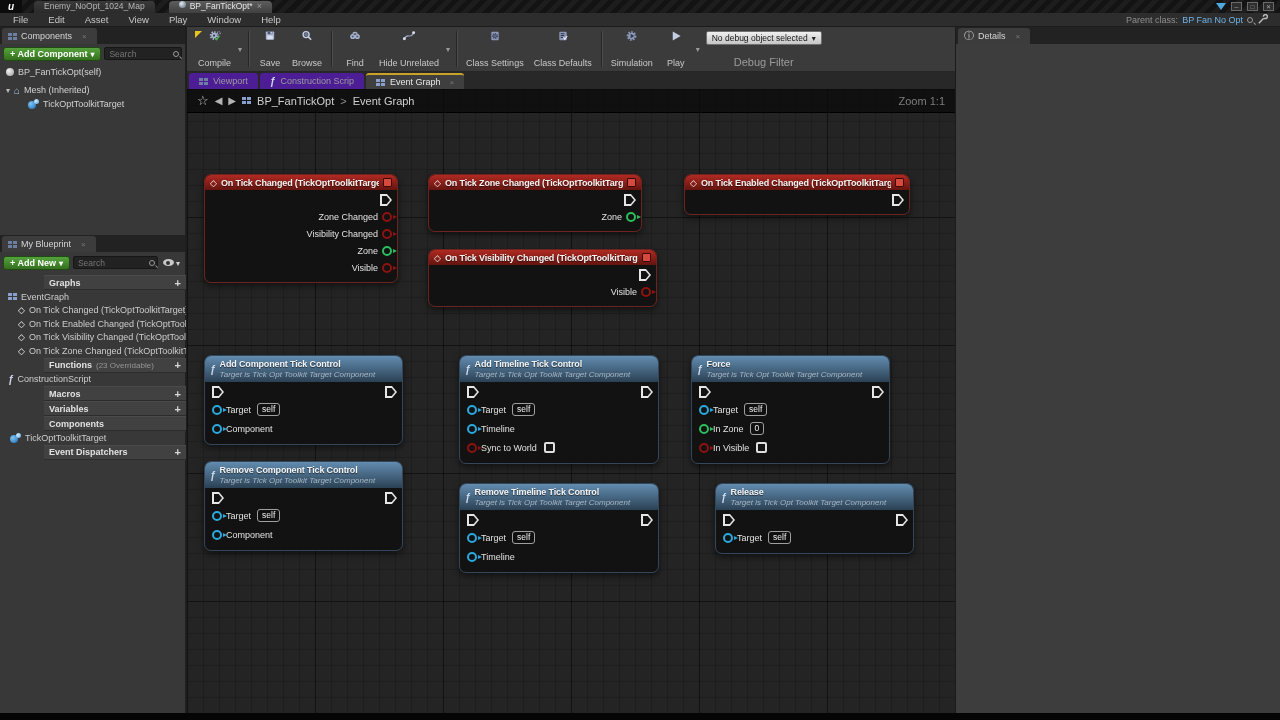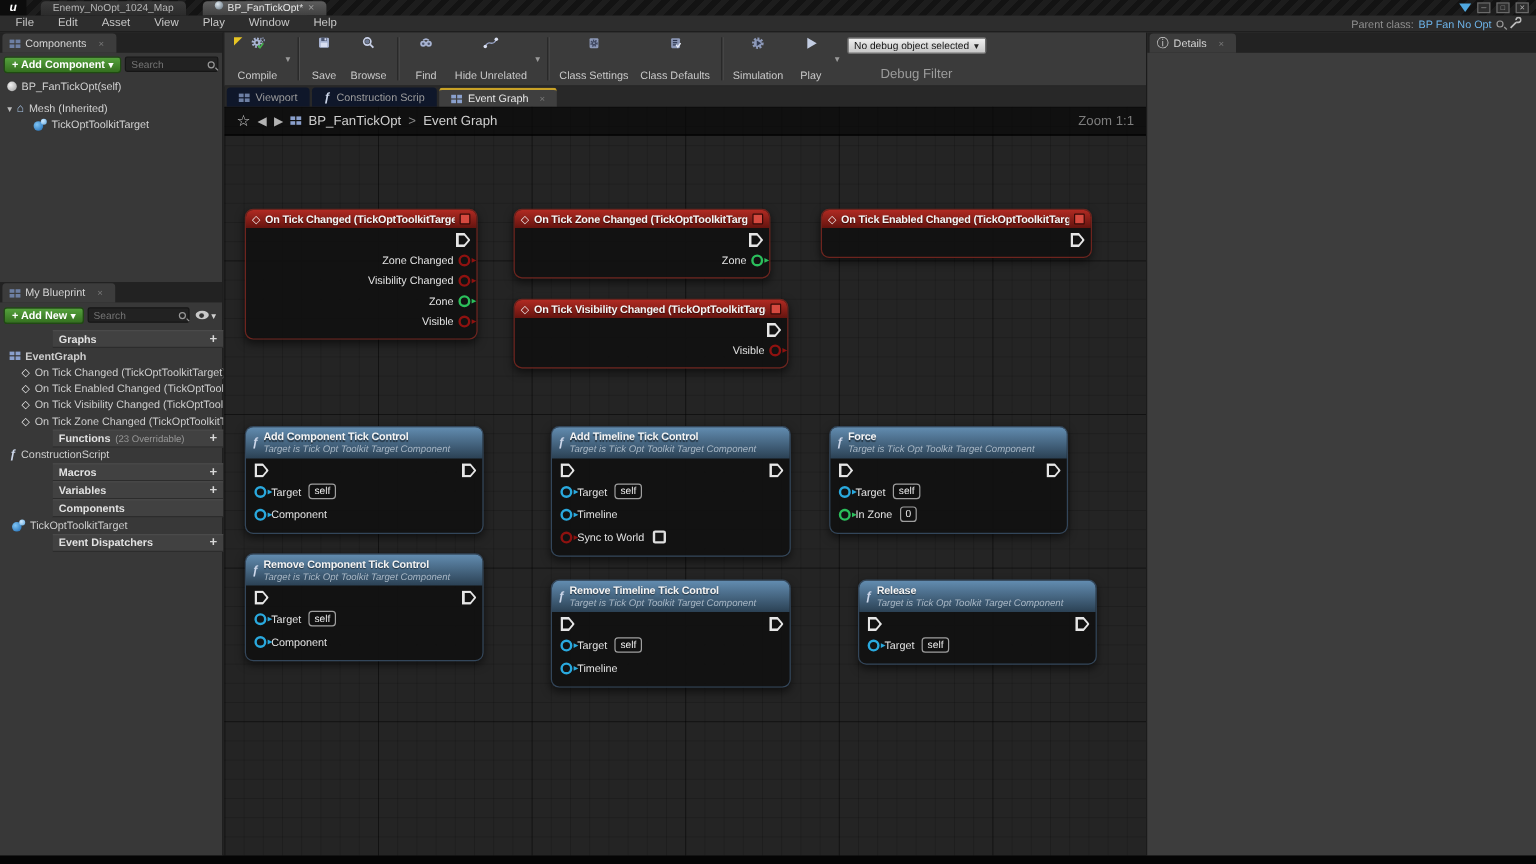--- a/index.html
+++ b/index.html
@@ -84,21 +84,21 @@
   .debug-group { display:flex; flex-direction:column; align-items:center; gap:11px; margin-left:4px; }
   .debug-select { background:linear-gradient(#efefef,#c6c6c6); border:1px solid #6f6f6f; border-radius:2px;
     color:#141414; font-size:8.5px; padding:1px 5px; display:flex; align-items:center; gap:4px; }
   .debug-select .i-caret::before { color:#222; }
   .debug-label { color:#9c9c9c; font-size:11px; }
 
   
   .doctabs { position:absolute; left:187px; top:72px; width:768px; height:17px; background:#282828;
     display:flex; align-items:flex-end; gap:2px; padding-left:2px; }
   .dtab { height:16px; display:flex; align-items:center; gap:5px; padding:0 10px; font-size:9px;
-    border-radius:3px 3px 0 0; background:#0f172a; color:#9c9c9c; }
+    border-radius:3px 3px 0 0; background:#4c1d95; color:#9c9c9c; }
   .dtab.active { background:#3f3f3f; color:#e8e8e8; border-top:2px solid #c9a227; }
   .dtab .tabx { color:#787878; font-size:8px; margin-left:4px; }
 
   
   .graphwrap { position:absolute; left:187px; top:89px; width:768px; height:624px; overflow:hidden;
     background-color:#242424;
     background-image:
       linear-gradient(rgba(0,0,0,0.40) 1px, transparent 1px),
       linear-gradient(90deg, rgba(0,0,0,0.40) 1px, transparent 1px),
       linear-gradient(rgba(0,0,0,0.16) 1px, transparent 1px),
@@ -266,21 +266,21 @@
         <span class="eye"></span>
         <span class="i-caret"></span>
       </span>
     </div>
 
     <div class="bp-list">
       <div class="bp-header">
         <span>Graphs</span>
         <span class="i-plus"></span>
       </div>
-      <div class="bp-row" style="padding-left:8px;font-weight:bold;">
+      <div class="bp-row" style="padding-left:8px;">
         <span class="gridicon">
             <i></i>
             <i></i>
             <i></i>
             <i></i>
           </span>
         <span>EventGraph</span>
       </div>
       <div class="bp-row" style="padding-left:18px;">
         <span class="i-diamond"></span>
@@ -615,20 +615,25 @@
         <div class="pin-row">
           <span class="pin obj"></span>
           <span class="pin-label">Target</span>
           <span class="pill">self</span>
         </div>
         <div class="pin-row">
           <span class="pin int"></span>
           <span class="pin-label">In Zone</span>
           <span class="pill">0</span>
         </div>
+        <div class="pin-row">
+          <span class="pin bool"></span>
+          <span class="pin-label">In Visible</span>
+          <span class="checkbox"></span>
+        </div>
       </div>
     </div>
 
     <div class="node func" style="left:17px; top:372px; width:199px;">
       <div class="node-header">
         <span class="i-fn"></span>
         <span class="func-titles">
           <span class="node-title">Remove Component Tick Control</span>
           <span class="func-sub">Target is Tick Opt Toolkit Target Component</span>
         </span>

